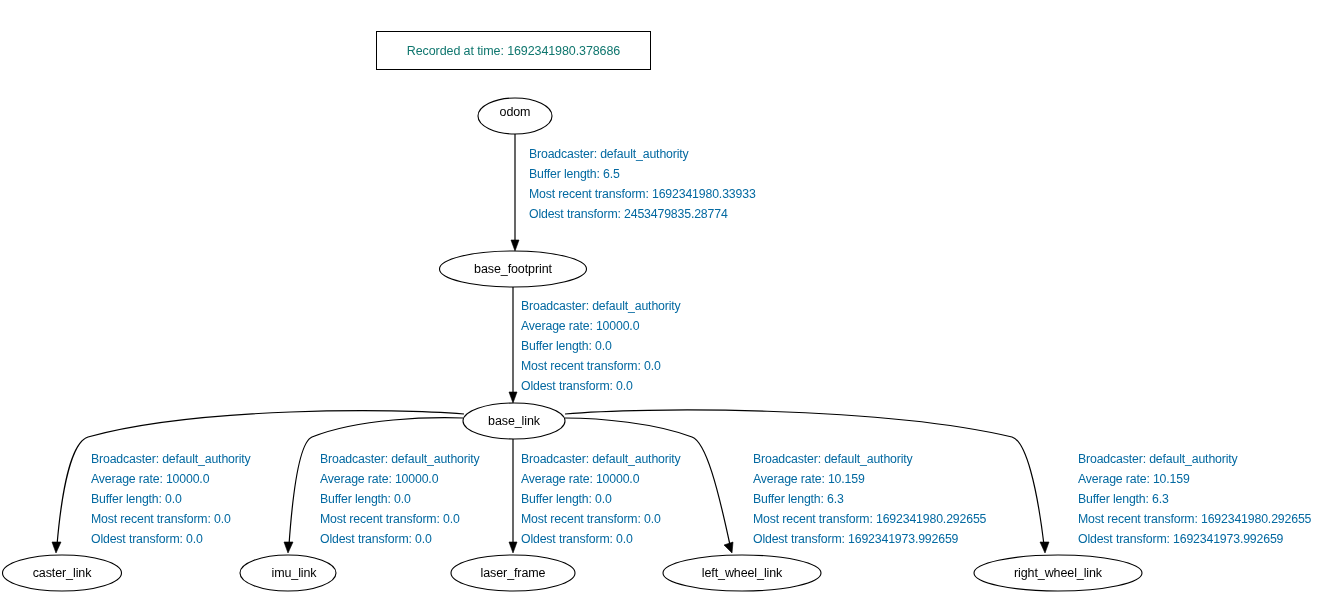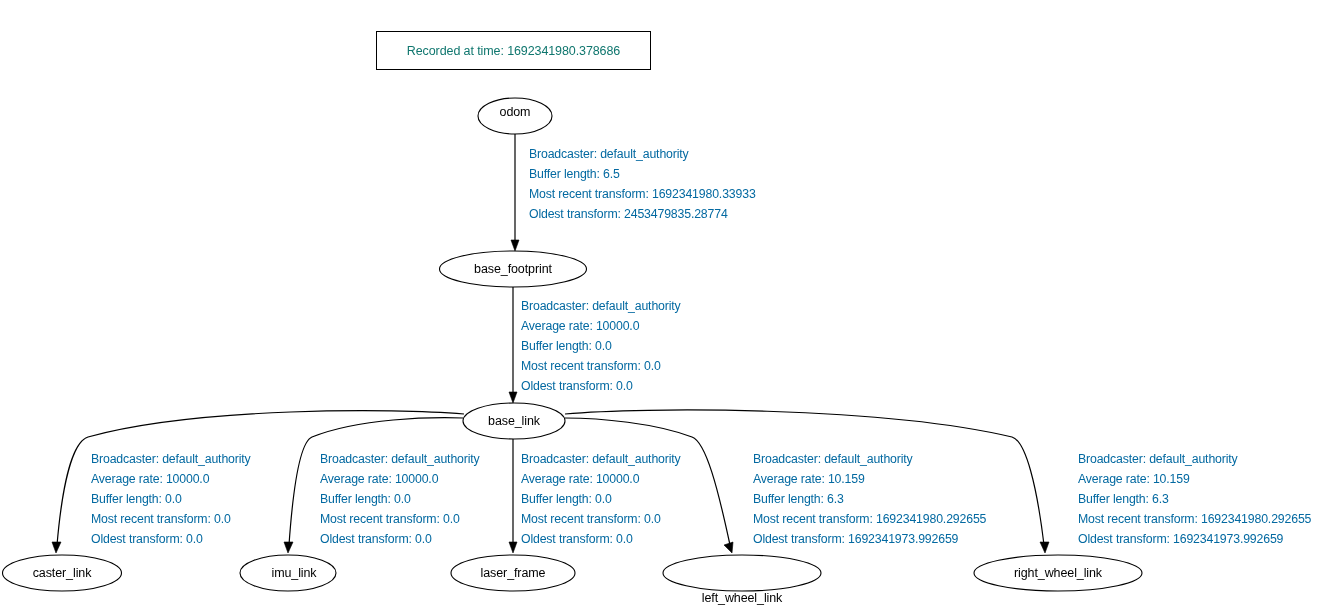--- a/index.html
+++ b/index.html
@@ -116,21 +116,21 @@
     <span class="header-text">Recorded at time: 1692341980.378686</span>
   </div>
 
   <div id="node-labels-layer">
       <div class="node-label" style="left: 515px; top: 112px;">odom</div>
       <div class="node-label" style="left: 513px; top: 269px;">base_footprint</div>
       <div class="node-label" style="left: 514px; top: 421px;">base_link</div>
       <div class="node-label" style="left: 62px; top: 573px;">caster_link</div>
       <div class="node-label" style="left: 288px; top: 573px; margin-left: 6px;">imu_link</div>
       <div class="node-label" style="left: 513px; top: 573px;">laser_frame</div>
-      <div class="node-label" style="left: 742px; top: 573px; margin-top: 25px;">left_wheel_link</div>
+      <div class="node-label" style="left: 742px; top: 573px;">left_wheel_link</div>
       <div class="node-label" style="left: 1058px; top: 573px;">right_wheel_link</div>
     </div>
   <div id="edge-labels-layer">
       <div class="edge-label" style="left: 529px; top: 144px;">
         <div>Broadcaster: default_authority</div>
         <div>Buffer length: 6.5</div>
         <div>Most recent transform: 1692341980.33933</div>
         <div>Oldest transform: 2453479835.28774</div>
       </div>
       <div class="edge-label" style="left: 521px; top: 296px;">

